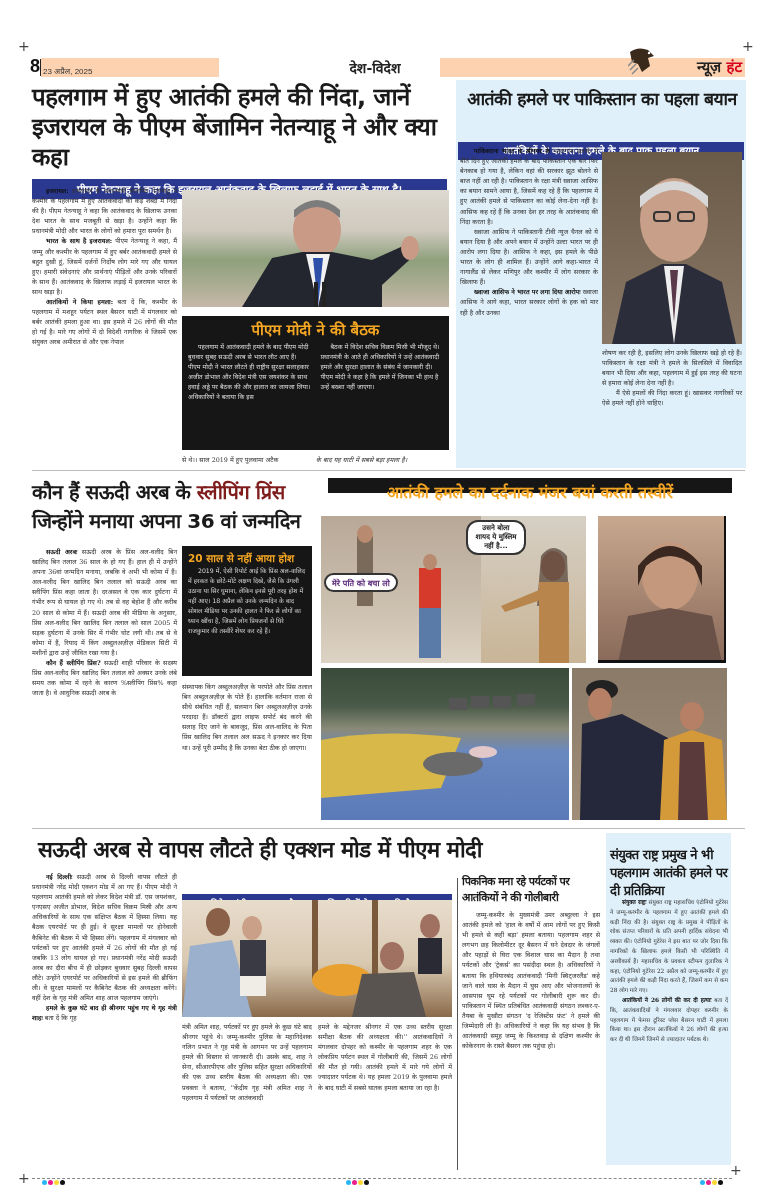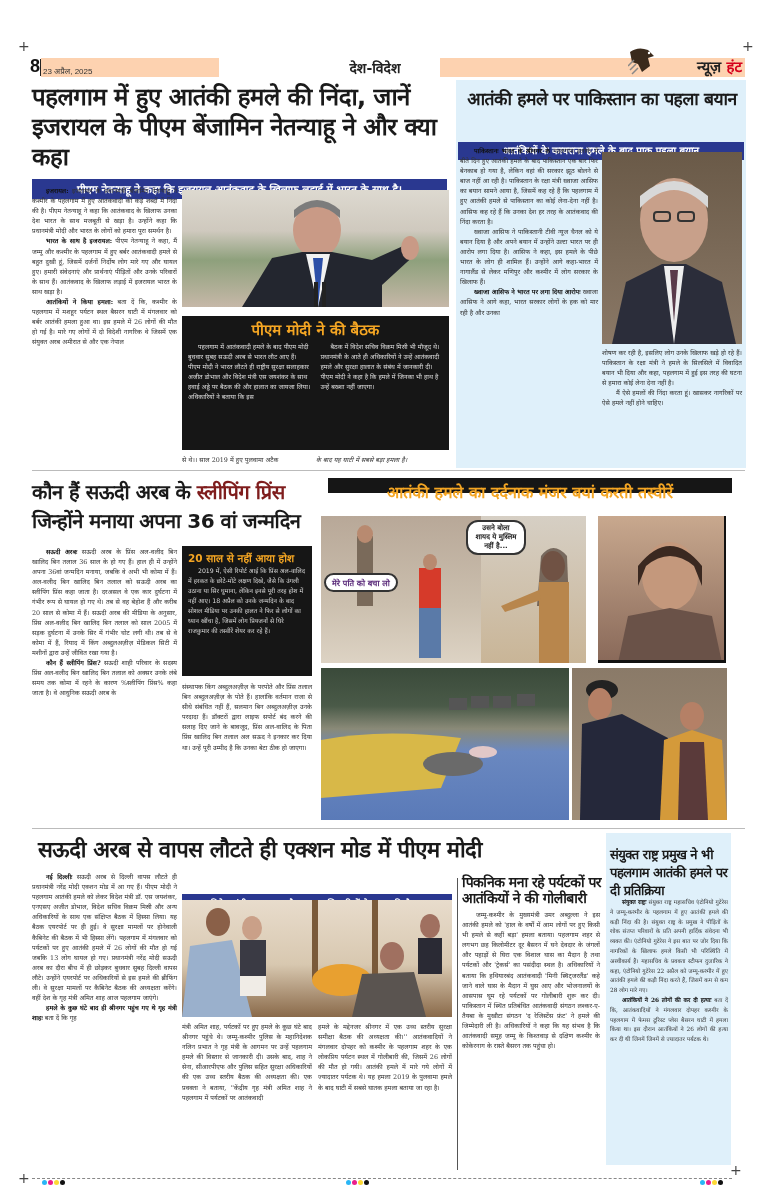--- a/index.html
+++ b/index.html
@@ -225,21 +225,21 @@
       </svg>
   </div>
 
   <div class="body-text abs" style="left:182px;top:1022px;width:130px;">मंत्री अमित शाह, पर्यटकों पर हुए हमले के कुछ घंटे बाद श्रीनगर पहुंचे थे। जम्मू-कश्मीर पुलिस के महानिदेशक नलिन प्रभात ने गृह मंत्री के आगमन पर उन्हें पहलगाम हमले की विस्तार से जानकारी दी। उसके बाद, शाह ने सेना, सीआरपीएफ और पुलिस सहित सुरक्षा अधिकारियों की एक उच्च स्तरीय बैठक की अध्यक्षता की। एक प्रवक्ता ने बताया, ''केंद्रीय गृह मंत्री अमित शाह ने पहलगाम में पर्यटकों पर आतंकवादी</div>
   <div class="body-text abs" style="left:318px;top:1022px;width:134px;">हमले के मद्देनजर श्रीनगर में एक उच्च स्तरीय सुरक्षा समीक्षा बैठक की अध्यक्षता की।'' आतंकवादियों ने मंगलवार दोपहर को कश्मीर के पहलगाम शहर के एक लोकप्रिय पर्यटन स्थल में गोलीबारी की, जिसमें 26 लोगों की मौत हो गयी। आतंकी हमले में मारे गये लोगों में ज्यादातर पर्यटक थे। यह हमला 2019 के पुलवामा हमले के बाद घाटी में सबसे घातक हमला बताया जा रहा है।</div>
 </div>
 
 <div class="rule-v" style="left:457px;top:878px;height:292px;background:#555;"></div>
 
 <div>
-  <h3 class="h1 abs" style="left:462px;top:874px;width:140px;font-size:14px;line-height:16px;">पिकनिक मना रहे पर्यटकों पर आतंकियों ने की गोलीबारी</h3>
+  <h3 class="h1 abs" style="left:462px;top:874px;width:140px;font-size:11px;line-height:16px;">पिकनिक मना रहे पर्यटकों पर आतंकियों ने की गोलीबारी</h3>
   <div class="body-text abs" style="left:462px;top:910px;width:138px;text-indent:14px;">जम्मू-कश्मीर के मुख्यमंत्री उमर अब्दुल्ला ने इस आतंकी हमले को 'हाल के वर्षों में आम लोगों पर हुए किसी भी हमले से कहीं बड़ा' हमला बताया। पहलगाम शहर से लगभग छह किलोमीटर दूर बैसरन में घने देवदार के जंगलों और पहाड़ों से घिरा एक विशाल घास का मैदान है तथा पर्यटकों और 'ट्रेकर्स' का पसंदीदा स्थल है। अधिकारियों ने बताया कि हथियारबंद आतंकवादी 'मिनी स्विट्जरलैंड' कहे जाने वाले घास के मैदान में घुस आए और भोजनालयों के आसपास घूम रहे पर्यटकों पर गोलीबारी शुरू कर दी। पाकिस्तान में स्थित प्रतिबंधित आतंकवादी संगठन लश्कर-ए-तैयबा के मुखौटा संगठन 'द रेजिस्टेंस फ्रंट' ने हमले की जिम्मेदारी ली है। अधिकारियों ने कहा कि यह संभव है कि आतंकवादी समूह जम्मू के किश्तवाड़ से दक्षिण कश्मीर के कोकेरनाग के रास्ते बैसरन तक पहुंचा हो।</div>
 </div>
 
 <div>
   <div class="lightblue abs" style="left:606px;top:833px;width:125px;height:332px;"></div>
   <h3 class="h1 abs" style="left:610px;top:838px;width:120px;font-size:13px;line-height:18px;margin-top:8px;">संयुक्त राष्ट्र प्रमुख ने भी पहलगाम आतंकी हमले पर दी प्रतिक्रिया</h3>
   <div class="body-text abs" style="left:610px;top:898px;width:118px;font-size:5.8px;line-height:9.8px;text-indent:12px;">
     <b>संयुक्त राष्ट्रः</b> <span>संयुक्त राष्ट्र महासचिव एंटोनियो गुटेरेस ने जम्मू-कश्मीर के पहलगाम में हुए आतंकी हमले की कड़ी निंदा की है। संयुक्त राष्ट्र के प्रमुख ने पीड़ितों के शोक संतप्त परिवारों के प्रति अपनी हार्दिक संवेदना भी व्यक्त की। एंटोनियो गुटेरेस ने इस बात पर जोर दिया कि नागरिकों के खिलाफ हमले किसी भी परिस्थिति में अस्वीकार्य हैं। महासचिव के प्रवक्ता स्टीफन दुजारिक ने कहा, एंटोनियो गुटेरेस 22 अप्रैल को जम्मू-कश्मीर में हुए आतंकी हमले की कड़ी निंदा करते हैं, जिसमें कम से कम 28 लोग मारे गए।</span>
     <span style="display:block;text-indent:12px;"><b>आतंकियों ने 26 लोगों की कर दी हत्याः</b> <span>बता दें कि, आतंकवादियों ने मंगलवार दोपहर कश्मीर के पहलगाम में फेमस टूरिस्ट प्लेस बैसरन घाटी में हमला किया था। इस दौरान आतंकियों ने 26 लोगों की हत्या कर दी थी जिनमें जिनमें से ज्यादातर पर्यटक थे।</span></span>
   </div>

